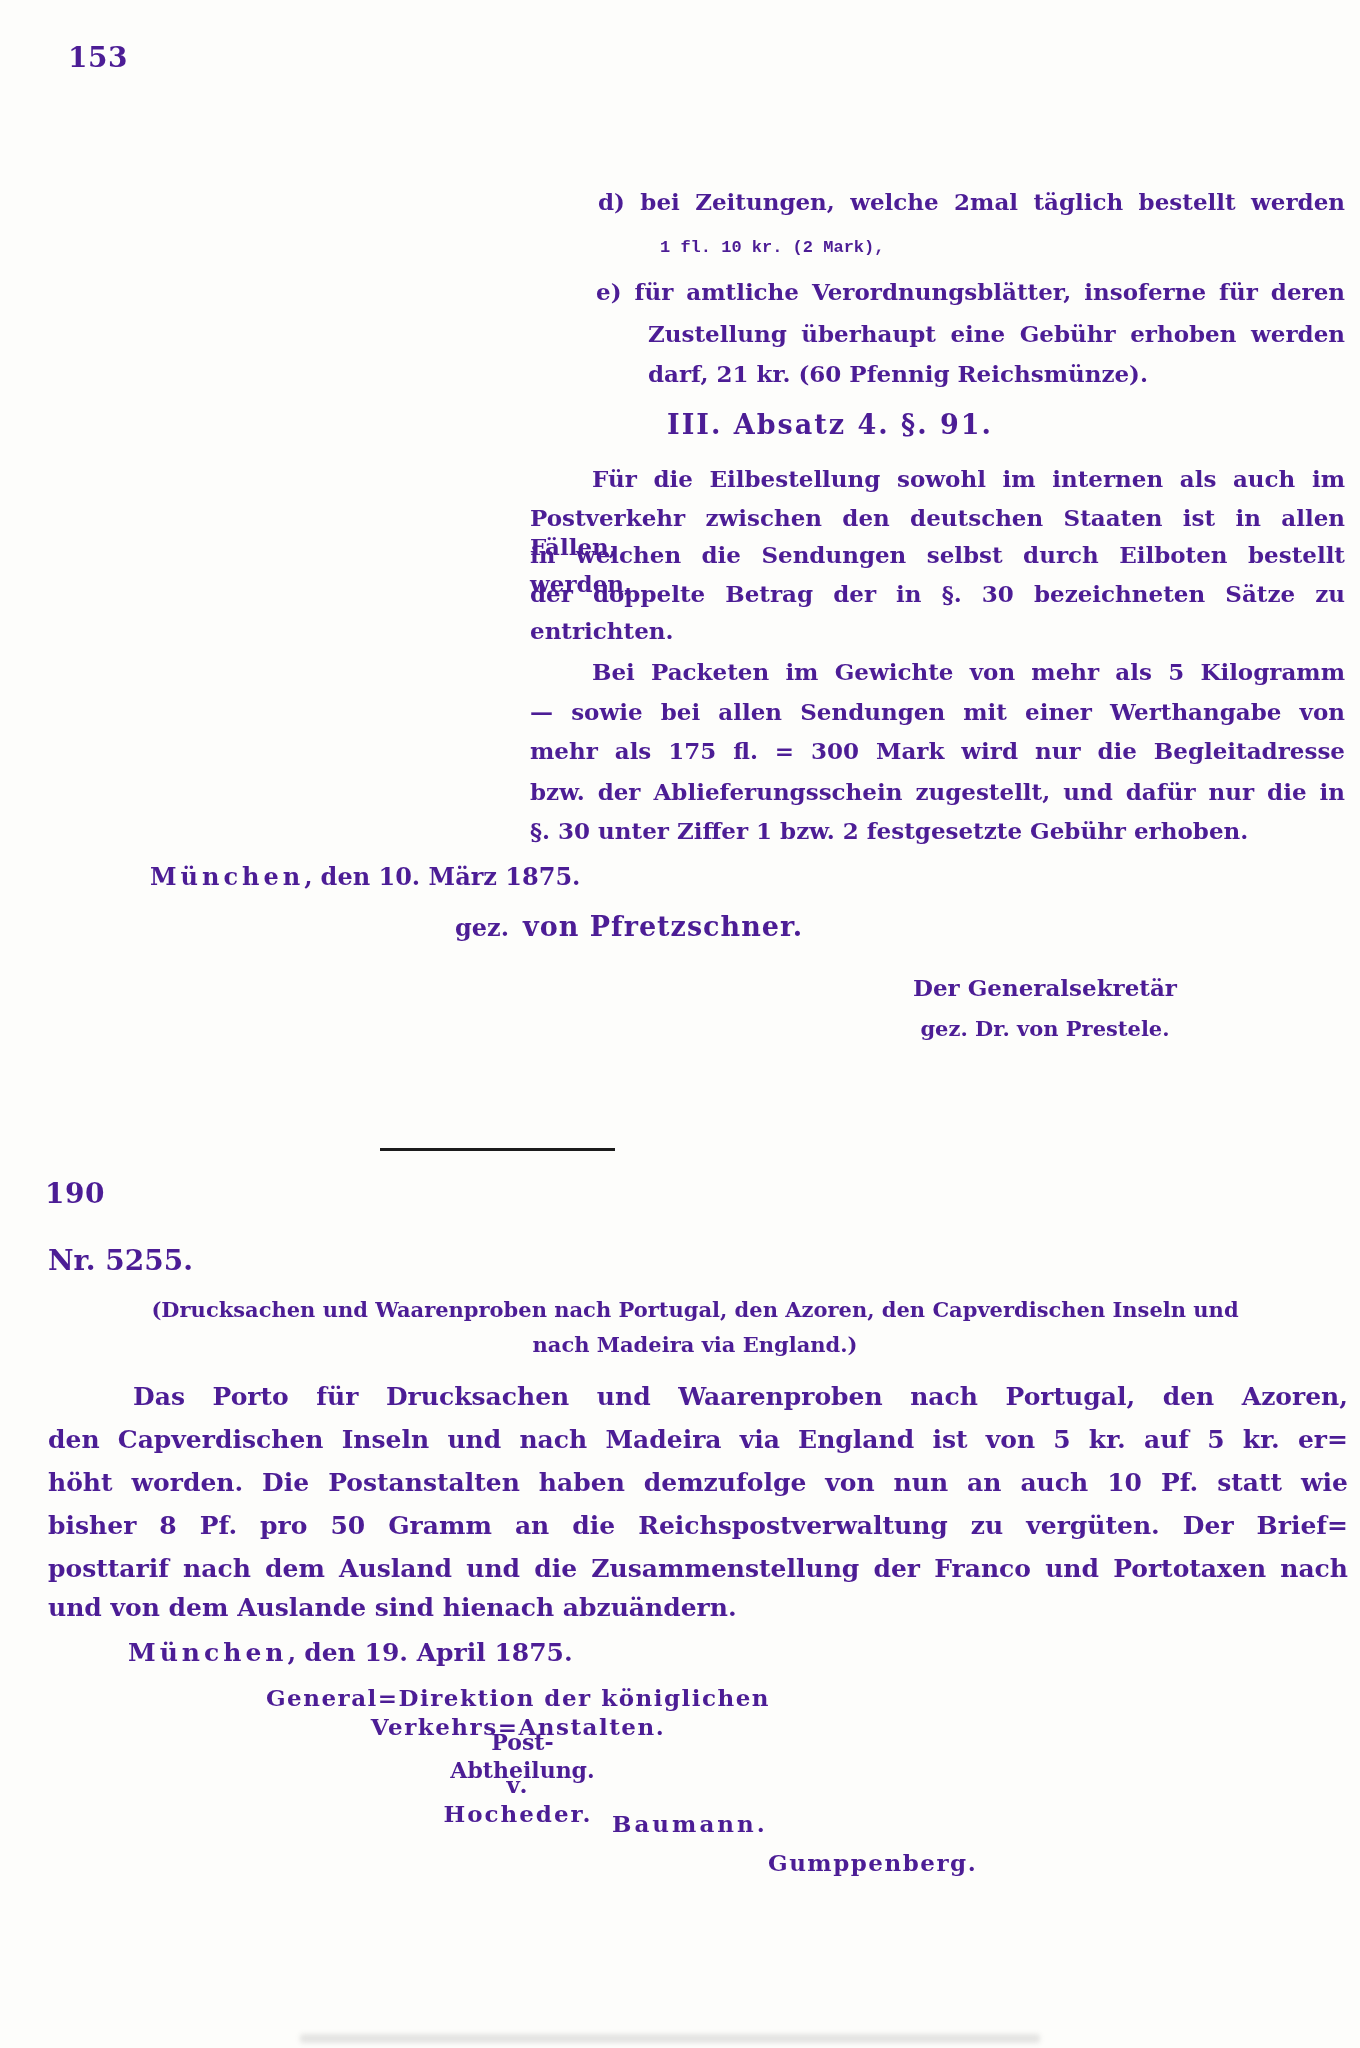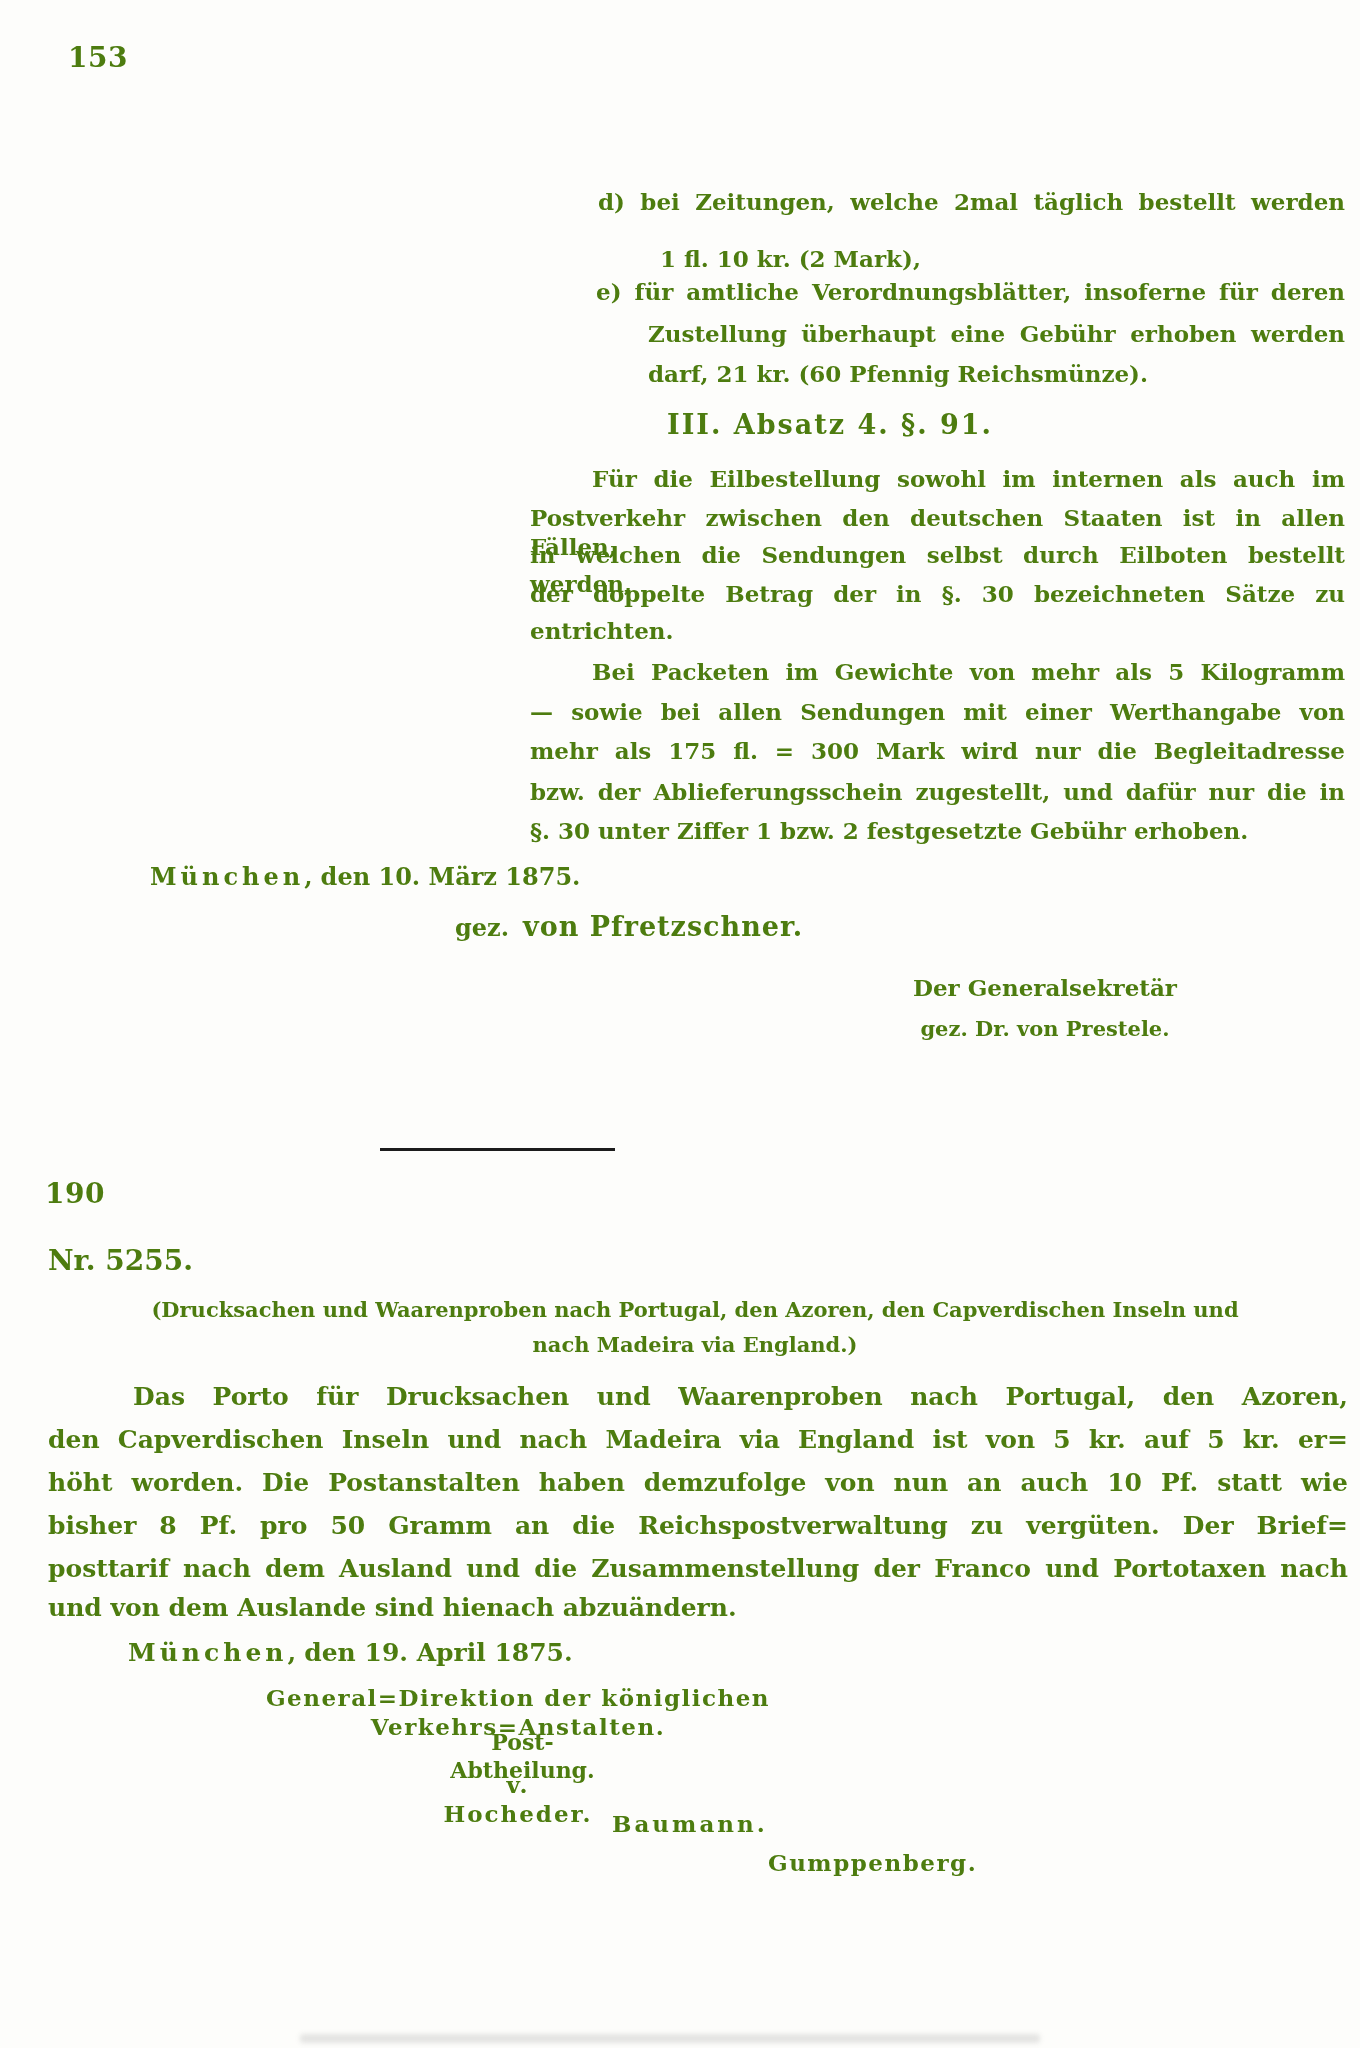--- a/index.html
+++ b/index.html
@@ -9,21 +9,21 @@
     font-family:"DejaVu Serif", serif;
   }
   .page{
     position:absolute;left:0;top:0;width:1360px;height:2048px;
     background:#fdfdfb;color:#141414;overflow:hidden;
   }
   .ln{
     position:absolute;
     font-family:"DejaVu Serif", serif;
     font-weight:bold;
-    color:#4d7c0f;
+    color:#4c1d95;
     white-space:nowrap;
     line-height:1.25;
     box-sizing:border-box;
   }
   .j{
     white-space:normal;
     text-align:justify;
     text-align-last:justify;
   }
   .ctr{text-align:center;text-align-last:center;white-space:normal;}
@@ -40,21 +40,21 @@
   }
 </style>
 </head>
 <body>
 
 <div class="page">
 
   <div class="ln antiqua" style="left:68px;top:40px;font-size:28px;">153</div>
 
   <div class="ln j" style="left:598px;top:188px;width:747px;font-size:23px;">d) bei Zeitungen, welche 2mal täglich bestellt werden</div>
-  <div class="ln" style="left:660px;top:245px;font-size:23px;">1 fl. 10 kr. (2 Mark),</div>
+  <div class="ln" style="left:660px;top:237px;font-size:17px;font-family:Liberation Mono, monospace;">1 fl. 10 kr. (2 Mark),</div>
 
   <div class="ln j" style="left:596px;top:278px;width:749px;font-size:23px;">e) für amtliche Verordnungsblätter, insoferne für deren</div>
   <div class="ln j" style="left:648px;top:320px;width:697px;font-size:23px;">Zustellung überhaupt eine Gebühr erhoben werden</div>
   <div class="ln" style="left:648px;top:360px;font-size:23px;">darf, 21 kr. (60 Pfennig Reichsmünze).</div>
 
   <div class="ln ctr" style="left:530px;top:408px;width:600px;font-size:27px;letter-spacing:2px;">III. Absatz 4. §. 91.</div>
 
   <div class="ln j" style="left:530px;top:465px;width:815px;padding-left:62px;font-size:23px;">Für die Eilbestellung sowohl im internen als auch im</div>
   <div class="ln j" style="left:530px;top:504px;width:815px;font-size:23px;">Postverkehr zwischen den deutschen Staaten ist in allen Fällen,</div>
   <div class="ln j" style="left:530px;top:541px;width:815px;font-size:23px;">in welchen die Sendungen selbst durch Eilboten bestellt werden,</div>

